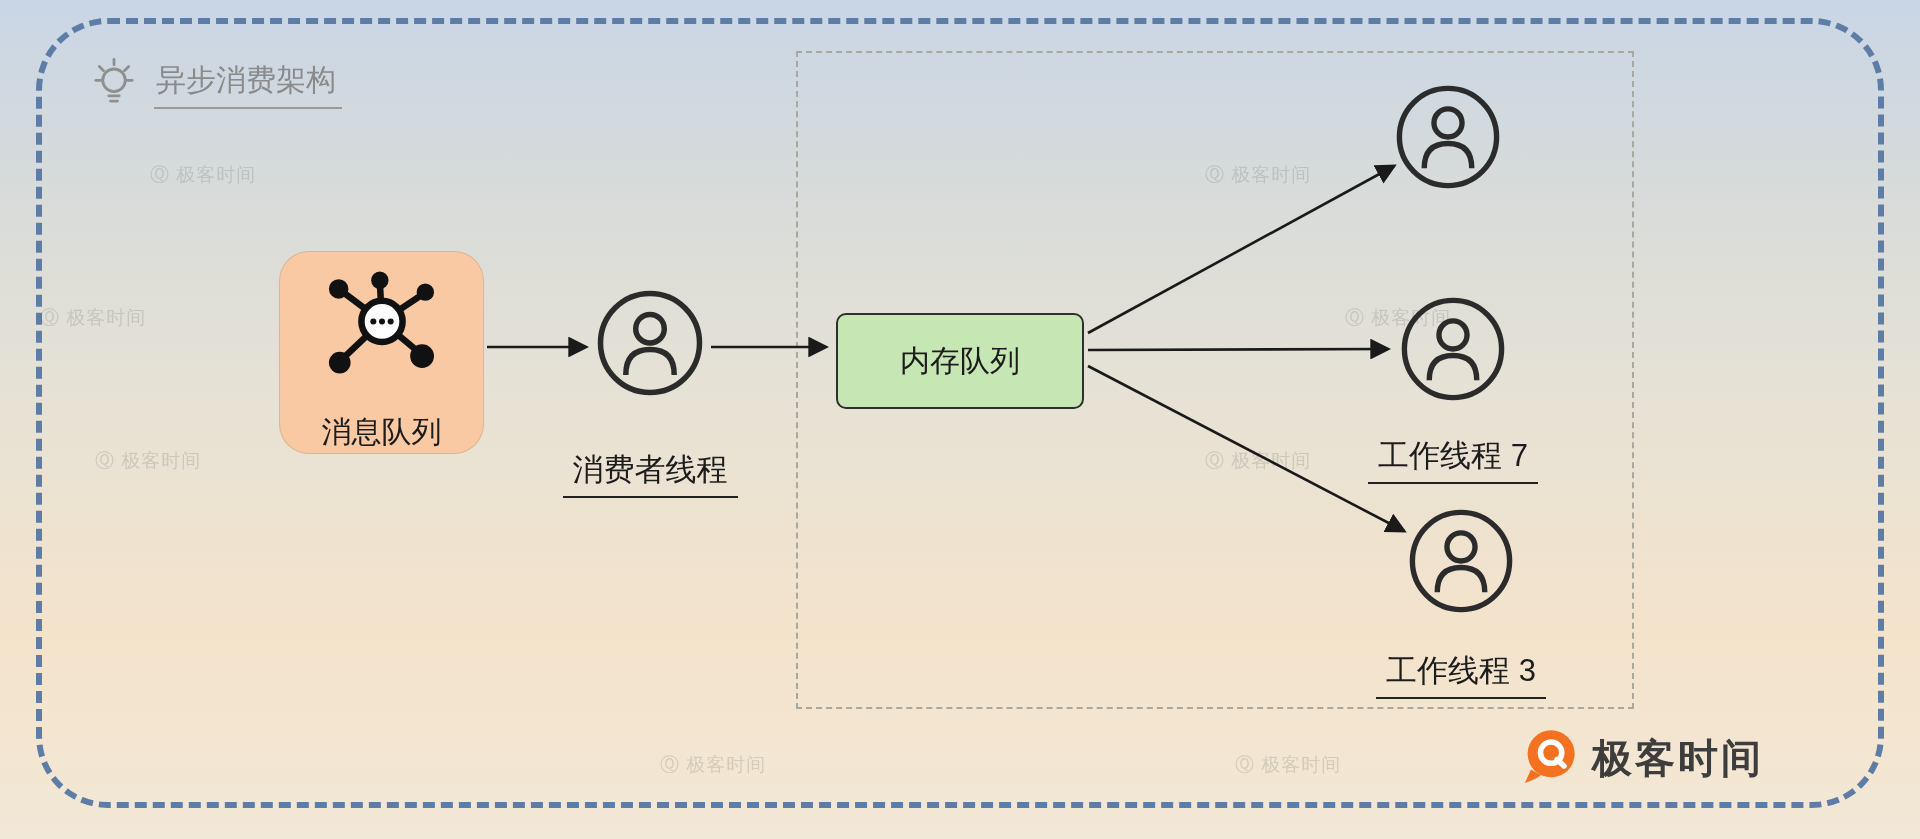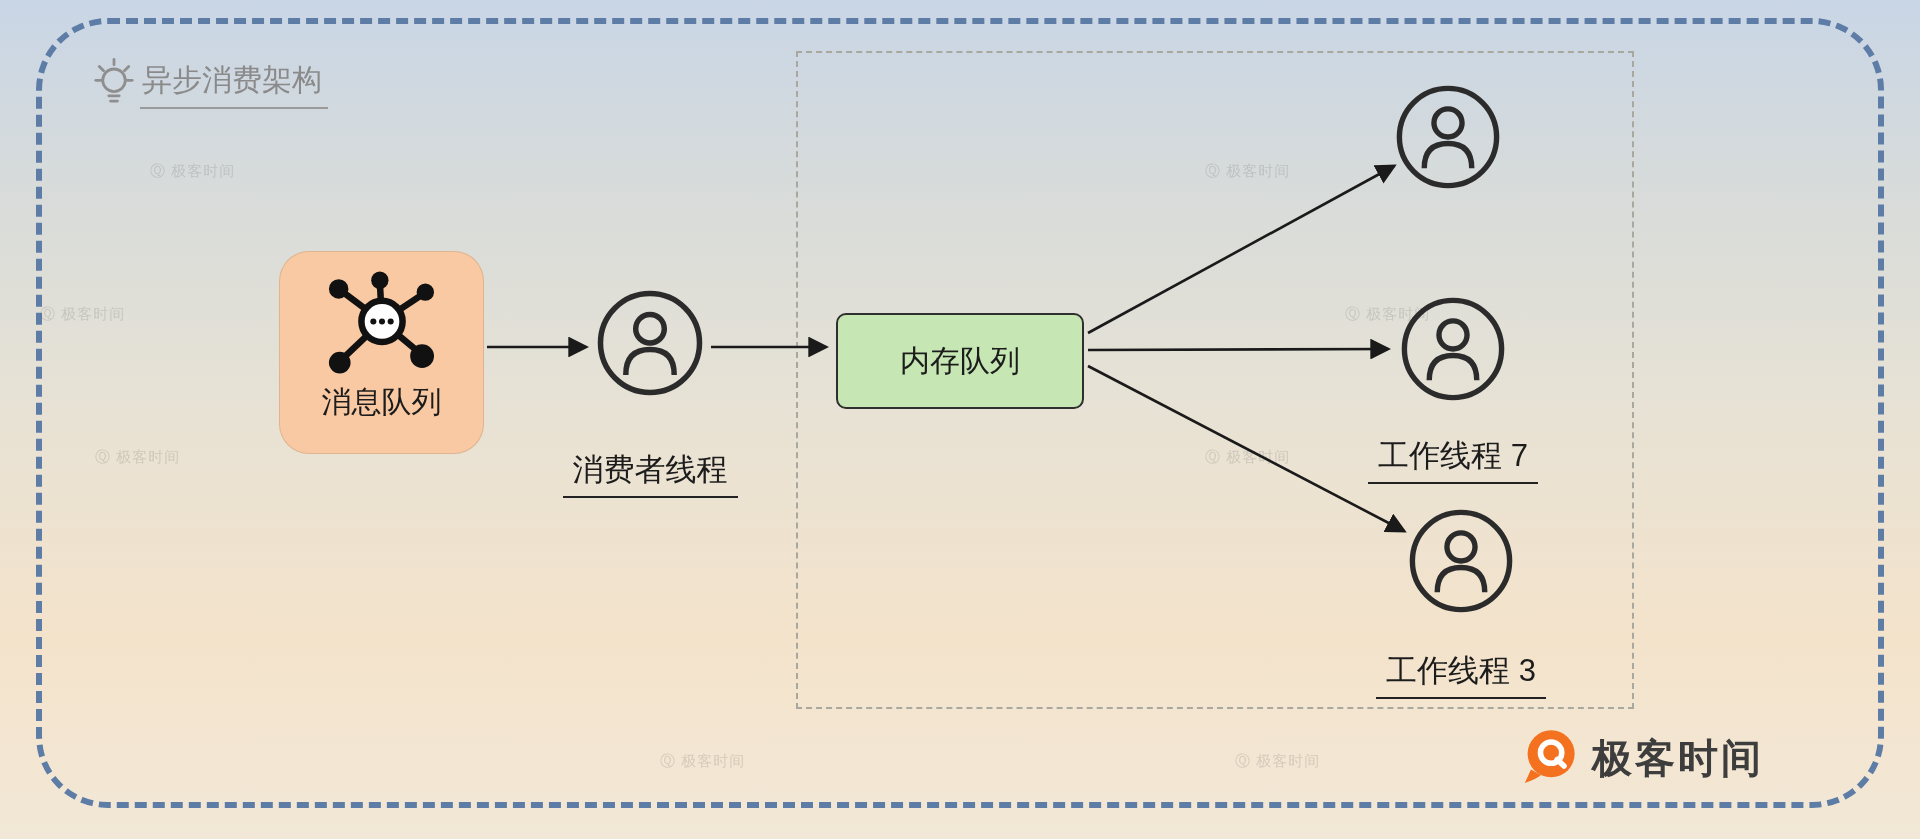--- a/index.html
+++ b/index.html
@@ -3,36 +3,36 @@
 <meta charset="utf-8">
 <style>
   html,body{margin:0;padding:0;}
   body{width:1920px;height:839px;overflow:hidden;font-family:"Liberation Sans",sans-serif;}
   .stage{position:relative;width:1920px;height:839px;overflow:hidden;
     background:linear-gradient(180deg,#c9d6e6 0%,#d7dbda 22%,#e7e2d5 48%,#f4e3cb 76%,#f2e8d7 100%);}
   .outer-frame{position:absolute;left:36px;top:18px;width:1848px;height:790px;
     border:6px dashed #5d7ca6;border-radius:72px;box-sizing:border-box;}
   .inner-frame{position:absolute;left:796px;top:51px;width:838px;height:658px;
     border:2px dashed #a9a89f;box-sizing:border-box;}
-  .title-row{position:absolute;left:88px;top:56px;display:flex;align-items:center;}
+  .title-row{position:absolute;left:88px;top:56px;display:flex;align-items:center;gap:14px;}
   .title{font-size:30px;color:#8a8a8a;border-bottom:2px solid #9a9a9a;padding:0 6px 6px 2px;}
   .node-label{font-size:31px;color:#1c1c1c;border-bottom:2px solid #222;padding:0 10px 5px 10px;white-space:nowrap;}
   .box-label{font-size:30px;color:#1c1c1c;white-space:nowrap;}
   .msg-box{position:absolute;left:279px;top:251px;width:205px;height:203px;border-radius:30px;
     background:#f8c9a2;border:1px solid rgba(0,0,0,0.10);box-sizing:border-box;
-    display:flex;flex-direction:column;align-items:center;justify-content:flex-end;padding-bottom:30px;}
+    display:flex;flex-direction:column;align-items:center;justify-content:flex-end;padding-bottom:0;}
   .msg-icon{position:absolute;left:50%;top:16px;transform:translateX(-50%);}
   .mem-box{position:absolute;left:836px;top:306px;width:248px;height:96px;border-radius:10px;
     background:#c6e6b3;border:2px solid #2f2f2f;box-sizing:border-box;
     display:flex;align-items:center;justify-content:center;margin-top:7px;}
   .person{position:absolute;width:110px;height:110px;}
   .plabel{position:absolute;text-align:center;}
   .plabel .node-label{display:inline-block;}
   .arrow-layer{position:absolute;left:0;top:0;width:1920px;height:839px;pointer-events:none;}
-  .wm{position:absolute;font-size:15px;color:#5f5f5f;opacity:0.20;white-space:nowrap;letter-spacing:1px;}
+  .wm{position:absolute;font-size:19px;color:#5f5f5f;opacity:0.20;white-space:nowrap;letter-spacing:1px;}
   .brand{position:absolute;left:1522px;top:728px;display:flex;align-items:center;gap:14px;}
   .brand-text{font-size:40px;font-weight:700;color:#3d3d3d;letter-spacing:3px;}
 </style>
 </head>
 <body>
 
 <div class="stage">
 
   <div class="outer-frame"></div>
   <div class="inner-frame"></div>

